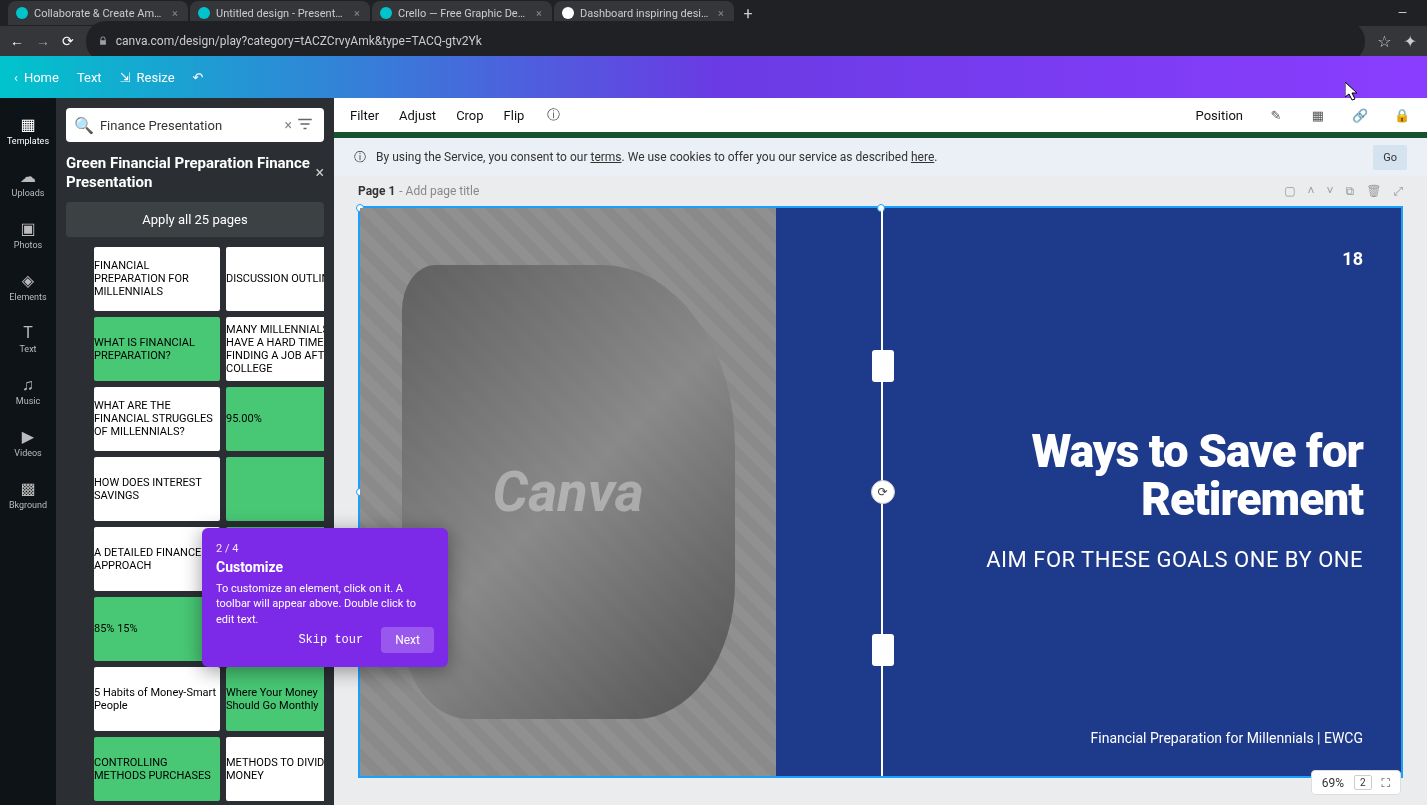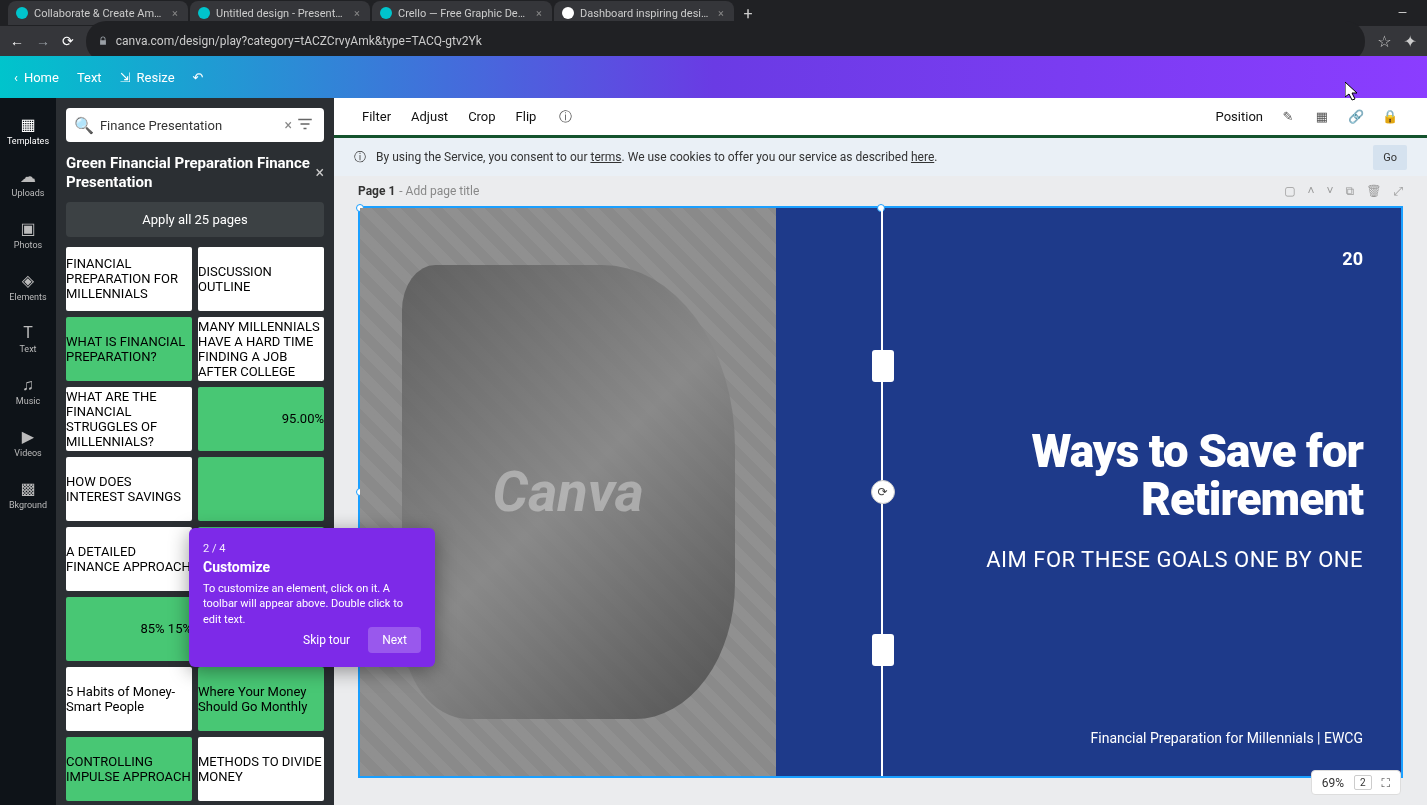--- a/index.html
+++ b/index.html
@@ -37,32 +37,32 @@
 .search-row{ display:flex; gap:6px; align-items:center; margin-bottom:12px;}
 .search-box{ flex:1; background:#fff; border-radius:4px; display:flex; align-items:center; padding:0 8px; height:34px; color:#111;}
 .search-box input{ border:none; outline:none; flex:1; font-size:13px; background:transparent; color:#333;}
 .clear-x{ color:#888; cursor:pointer; font-size:14px; padding:0 4px;}
 .sliders{ width:20px; height:20px; color:#888; cursor:pointer;}
 .tpl-title-row{display:flex; justify-content:space-between; align-items:center; margin-bottom:10px;}
 .tpl-title{ font-weight:700; font-size:15px; line-height:1.25;}
 .close-tpl{ color:#ccc; cursor:pointer; font-size:16px;}
 .apply-btn{ background:#3c4144; color:#fff; border:none; border-radius:4px; padding:10px; font-size:13px; cursor:pointer; margin-bottom:10px;}
 .thumbs{ flex:1; overflow:hidden; display:grid; grid-template-columns:1fr 1fr; gap:6px; align-content:start;}
-.thumb{ width:100%; height:64px; background:#48c774; border-radius:2px; position:relative; overflow:hidden; font-size:13px; color:#000; display:flex; align-items:center; justify-content:flex-end;}
+.thumb{ width:100%; height:64px; background:#48c774; border-radius:2px; position:relative; overflow:hidden; font-size:11px; color:#000; display:flex; align-items:center; justify-content:flex-start;margin-left:28px;}
 .thumb.white{background:#fff;}
-.popover{ position:absolute; left:133px; top:430px; width:246px; background:#7d2ae8; color:#fff; border-radius:6px; padding:14px; z-index:50; box-shadow:0 4px 20px rgba(0,0,0,0.4);}
+.popover{ position:absolute; left:146px; top:430px; width:246px; background:#7d2ae8; color:#fff; border-radius:6px; padding:14px; z-index:50; box-shadow:0 4px 20px rgba(0,0,0,0.4);}
 .pop-step{ font-size:11px; opacity:0.9; margin-bottom:4px;}
 .pop-title{ font-weight:700; font-size:14px; margin-bottom:6px;}
 .pop-body{ font-size:11px; line-height:1.4; }
 .pop-actions{ display:flex; justify-content:flex-end; gap:8px; align-items:center;}
-.pop-skip{ font-size:12px; cursor:pointer; padding:6px 10px;}
+.pop-skip{ font-size:12px; cursor:pointer; padding:6px 10px;font-family:Liberation Mono, monospace;}
 .pop-next{ background:rgba(255,255,255,0.22); font-size:12px; padding:6px 14px; border-radius:4px; cursor:pointer;}
 .canvas-area{ flex:1; background:#ebecee; display:flex; flex-direction:column; position:relative;}
-.tool-row{ height:40px; background:#fff; border-bottom:3px solid #14532d; display:flex; align-items:center; padding:0 28px; gap:20px; color:#111; font-size:13px;}
-.tool-row .right{ margin-left:auto; display:flex; align-items:center; gap:16px;}
+.tool-row{ height:40px; background:#fff; border-bottom:6px solid #14532d; display:flex; align-items:center; padding:0 16px; gap:20px; color:#111; font-size:13px;}
+.tool-row .right{ margin-left:auto; display:flex; align-items:center; gap:24px;}
 .tool-ico{ width:18px; height:18px; display:flex; align-items:center; justify-content:center; color:#555; cursor:pointer;}
 .info-bar{ height:38px; background:#eaf0f6; display:flex; align-items:center; padding:0 20px; color:#333; font-size:12px; gap:10px;}
 .info-bar a{ color:#333; text-decoration:underline;}
 .info-bar .go{ margin-left:auto; background:#d5e2ef; padding:6px 10px; border-radius:2px; font-size:11px; color:#333;}
 .page-hdr{ height:30px; display:flex; align-items:center; padding:0 24px; font-size:12px; color:#333;}
 .page-hdr .bold{ font-weight:700;}
 .page-hdr .add{ color:#888; margin-left:4px;}
 .page-hdr .ctrls{ margin-left:auto; display:flex; gap:12px; color:#999;}
 .page-hdr .ctrls span{cursor:pointer;}
 .slide-wrap{ margin:0 24px; position:relative;}
@@ -242,21 +242,21 @@
         <div class="thumb white">
             <span>CHARACTERISTICS OF MONEY-SMART PEOPLE</span>
           </div>
         <div class="thumb white">
             <span>5 Habits of Money-Smart People</span>
           </div>
         <div class="thumb">
             <span>Where Your Money Should Go Monthly</span>
           </div>
         <div class="thumb">
-            <span>CONTROLLING IMPULSE APPROACH</span>
+            <span>CONTROLLING METHODS PURCHASES</span>
           </div>
         <div class="thumb white">
             <span>METHODS TO DIVIDE MONEY</span>
           </div>
       </div>
 
       <div class="popover">
         <div class="pop-step">2 / 4</div>
         <div class="pop-title">Customize</div>
         <div class="pop-body">To customize an element, click on it. A toolbar will appear above. Double click to edit text.</div>
@@ -307,21 +307,21 @@
           <div class="left-pane">
             <div class="hand"></div>
             <div class="watermark">Canva</div>
           </div>
           <div class="vsplit">
             <div class="hdl hd1"></div>
             <div class="hdl hd2"></div>
             <div class="rot">⟳</div>
           </div>
           <div class="right-pane">
-            <div class="pg-num">20</div>
+            <div class="pg-num">18</div>
             <div class="big-h">Ways to Save for Retirement</div>
             <div class="sub-h">AIM FOR THESE GOALS ONE BY ONE</div>
             <div class="foot">Financial Preparation for Millennials | EWCG</div>
           </div>
         </div>
       </div>
       <div class="zoom-ctrl">
         <span>69%</span>
         <span class="pages">2</span>
         <span>⛶</span>

